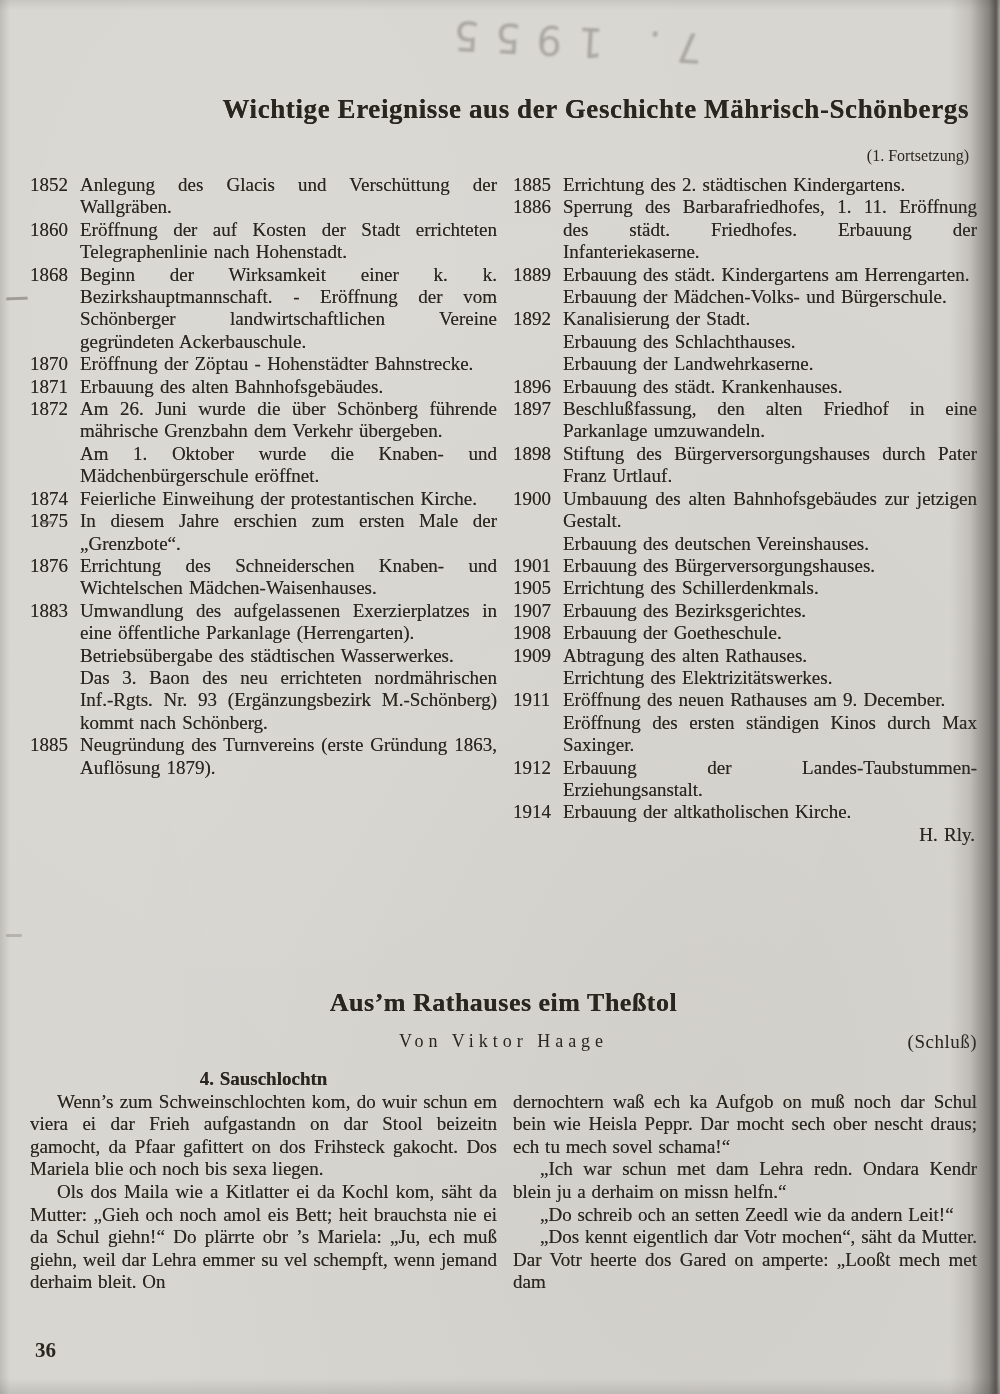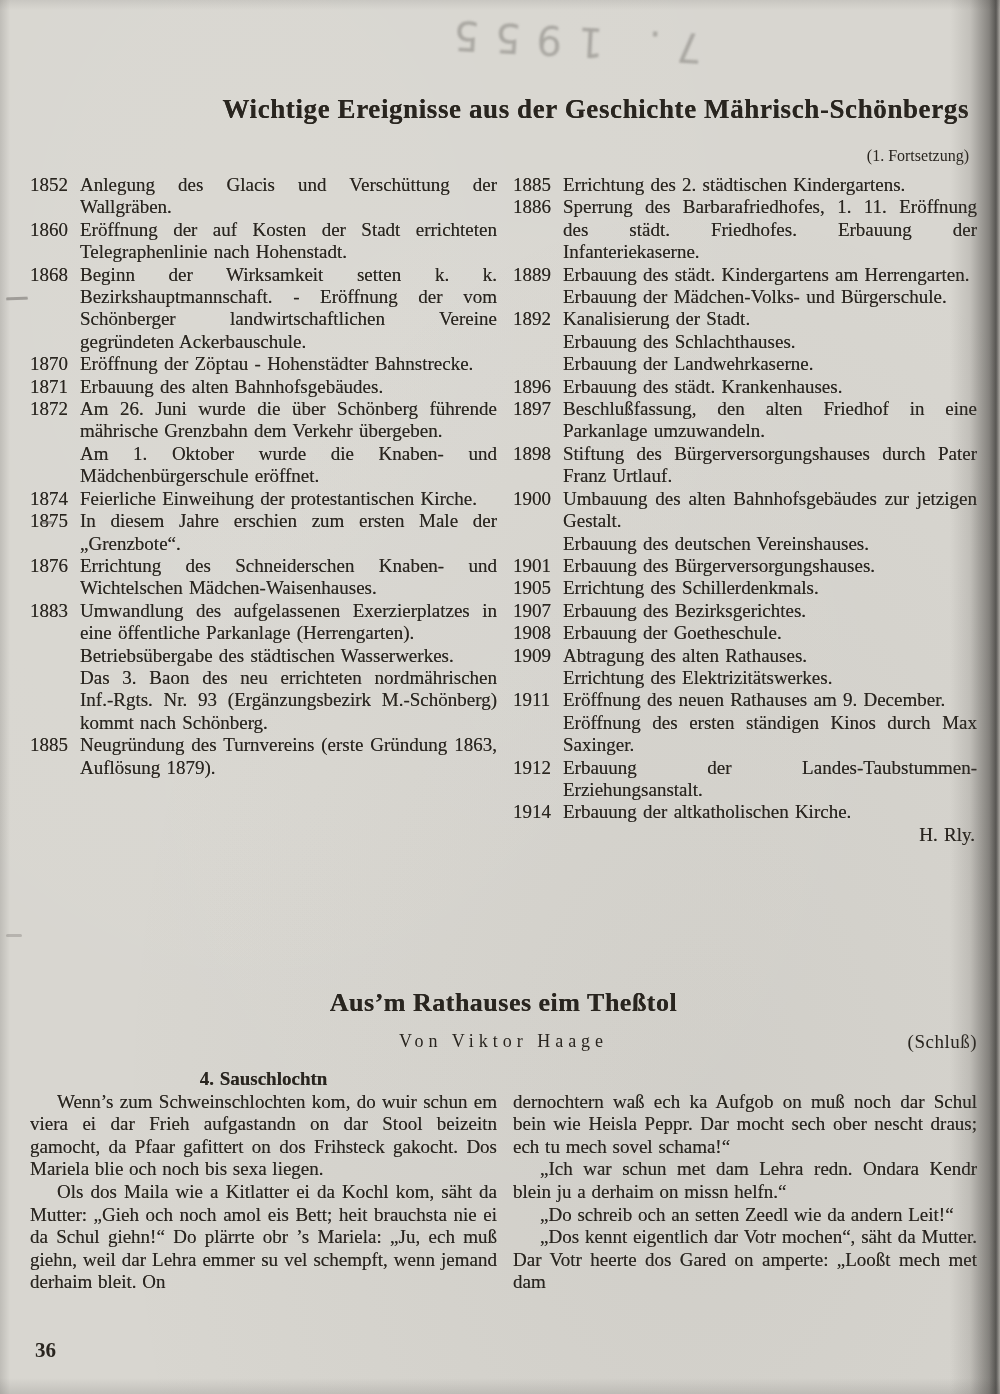--- a/index.html
+++ b/index.html
@@ -100,21 +100,21 @@
   </div>
         <div class="entry">
     <div class="entry-year">1860</div>
     <div class="entry-lines">
             <div class="entry-line">Eröffnung der auf Kosten der Stadt errichteten Telegraphenlinie nach Hohenstadt.</div>
           </div>
   </div>
         <div class="entry">
     <div class="entry-year">1868</div>
     <div class="entry-lines">
-            <div class="entry-line">Beginn der Wirksamkeit setten k. k. Bezirkshauptmannschaft. - Eröffnung der vom Schönberger landwirtschaftlichen Vereine gegründeten Ackerbauschule.</div>
+            <div class="entry-line">Beginn der Wirksamkeit einer k. k. Bezirkshauptmannschaft. - Eröffnung der vom Schönberger landwirtschaftlichen Vereine gegründeten Ackerbauschule.</div>
           </div>
   </div>
         <div class="entry">
     <div class="entry-year">1870</div>
     <div class="entry-lines">
             <div class="entry-line">Eröffnung der Zöptau - Hohenstädter Bahnstrecke.</div>
           </div>
   </div>
         <div class="entry">
     <div class="entry-year">1871</div>

